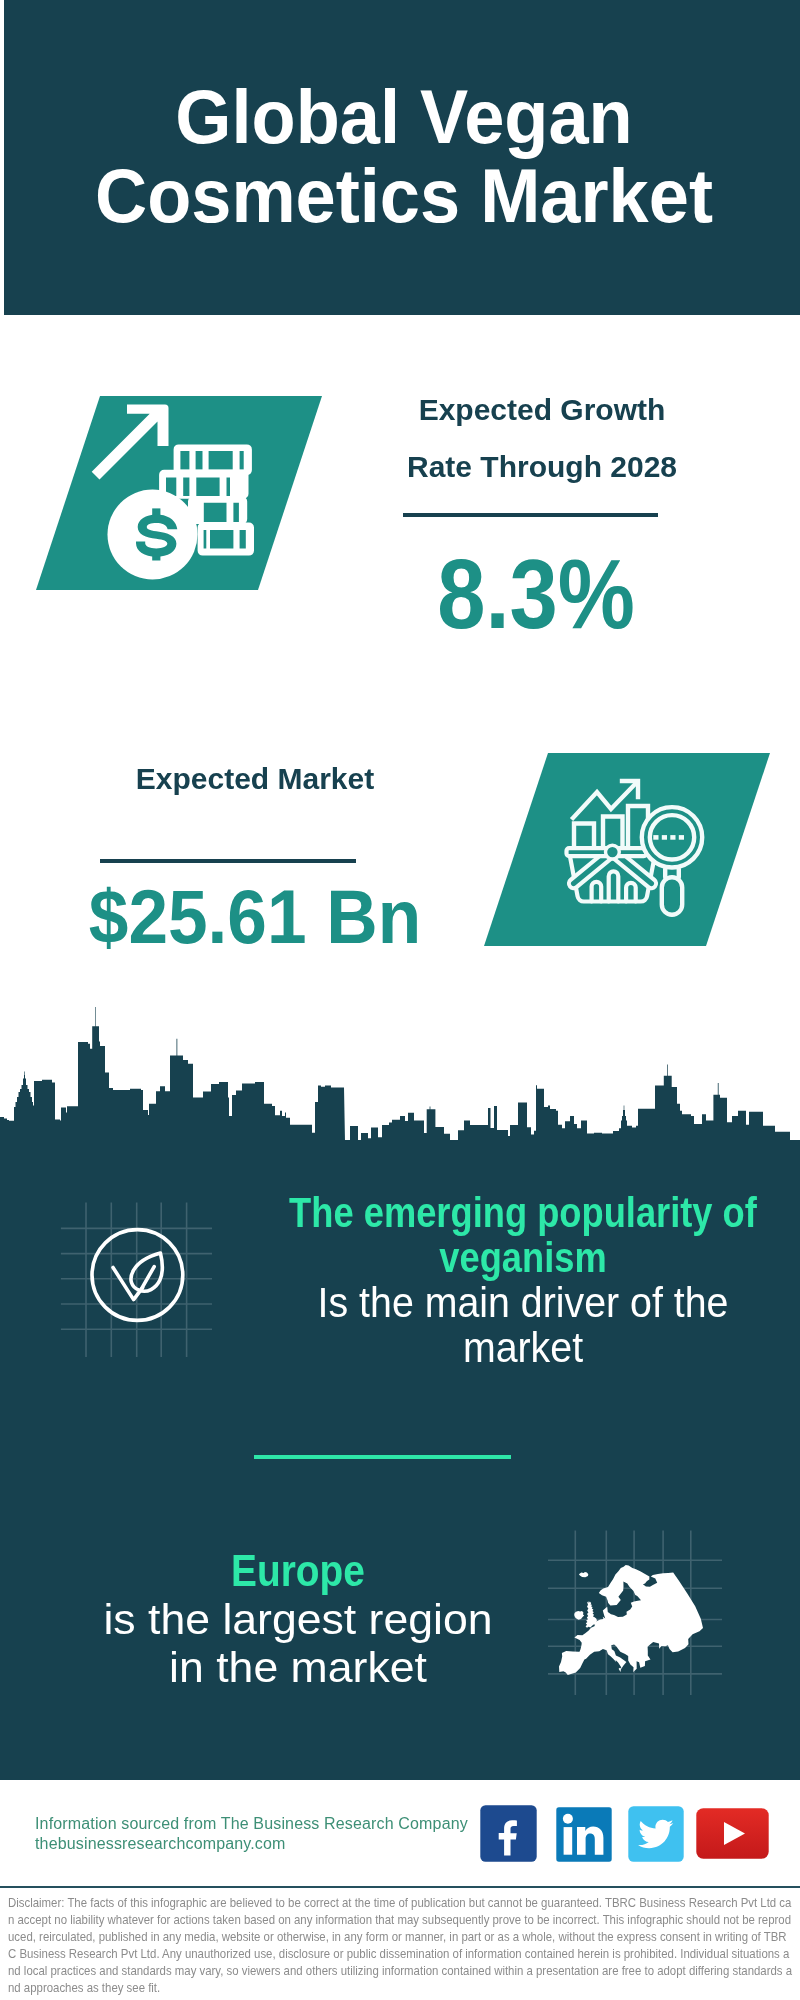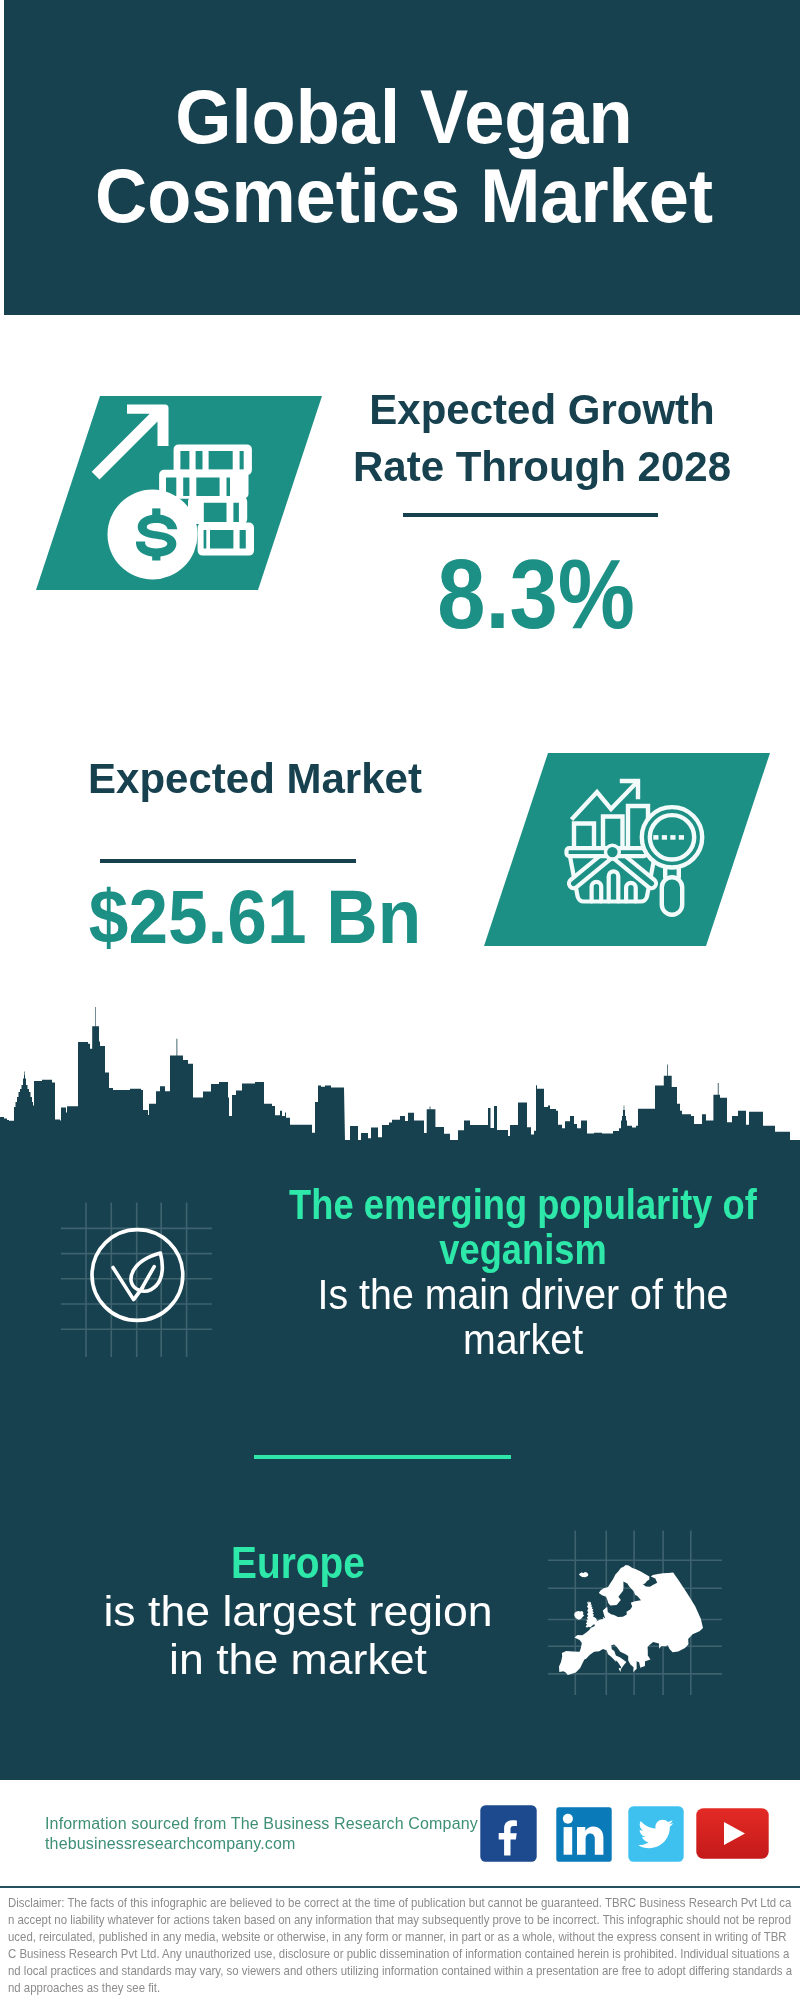--- a/index.html
+++ b/index.html
@@ -10,42 +10,42 @@
   .page{position:absolute;left:0;top:0;width:800px;height:2000px;overflow:hidden;}
 
   
   .header{position:absolute;left:4px;top:0;width:800px;height:315px;background:#17414f;}
   .header-title{position:absolute;left:0;top:78px;width:800px;text-align:center;
       color:#ffffff;font-weight:bold;font-size:75.6px;line-height:79px;
       transform:scaleX(0.955);transform-origin:center top;}
 
   
   .para{position:absolute;background:#1d9086;}
-  .stat-label{position:absolute;color:#17414f;font-weight:bold;font-size:42px;line-height:57px;text-align:center;
+  .stat-label{position:absolute;color:#17414f;font-weight:bold;font-size:30px;line-height:57px;text-align:center;
      transform:scaleX(1.0);transform-origin:center top;}
   .stat-rule{position:absolute;height:4px;background:#17414f;}
   .stat-value{position:absolute;color:#1d9086;font-weight:bold;line-height:1;text-align:center;transform-origin:center top;}
 
   
   .darkbody{position:absolute;left:0;top:1140px;width:800px;height:640px;background:#17414f;}
   .skyline{position:absolute;left:0;top:1000px;width:800px;height:160px;}
 
-  .insight-block{position:absolute;text-align:center;}
+  .insight-block{position:absolute;text-align:center;margin-top:8px;}
   .insight-title{color:#2de8a8;font-weight:bold;transform-origin:center top;}
   .insight-sub{color:#ffffff;font-weight:normal;transform-origin:center top;}
   #insight1 .insight-title{font-size:42.6px;line-height:45px;transform:scaleX(0.852);}
   #insight1 .insight-sub{font-size:42.6px;line-height:45px;transform:scaleX(0.923);}
   #insight2 .insight-title{font-size:44.3px;line-height:49px;transform:scaleX(0.877);}
   #insight2 .insight-sub{font-size:43px;line-height:48px;transform:scaleX(1.037);}
   .mid-rule{position:absolute;height:4px;background:#2ee6a8;}
 
   
   .footer{position:absolute;left:0;top:1780px;width:800px;height:220px;background:#ffffff;}
   .footer-line{position:absolute;background:#25505e;height:2px;}
-  .src{position:absolute;color:#3d8f76;font-size:16px;line-height:19.5px;letter-spacing:0.15px;margin-left:10px;}
+  .src{position:absolute;color:#3d8f76;font-size:16px;line-height:19.5px;letter-spacing:0.15px;}
   .disclaimer{position:absolute;color:#8c8c8c;font-size:13.3px;line-height:17px;text-align:left;word-break:break-all;
      transform:scaleX(0.858);transform-origin:left top;}
 </style>
 </head>
 <body>
 
 <div class="page">
 
   <div class="header">
     <div class="header-title">

